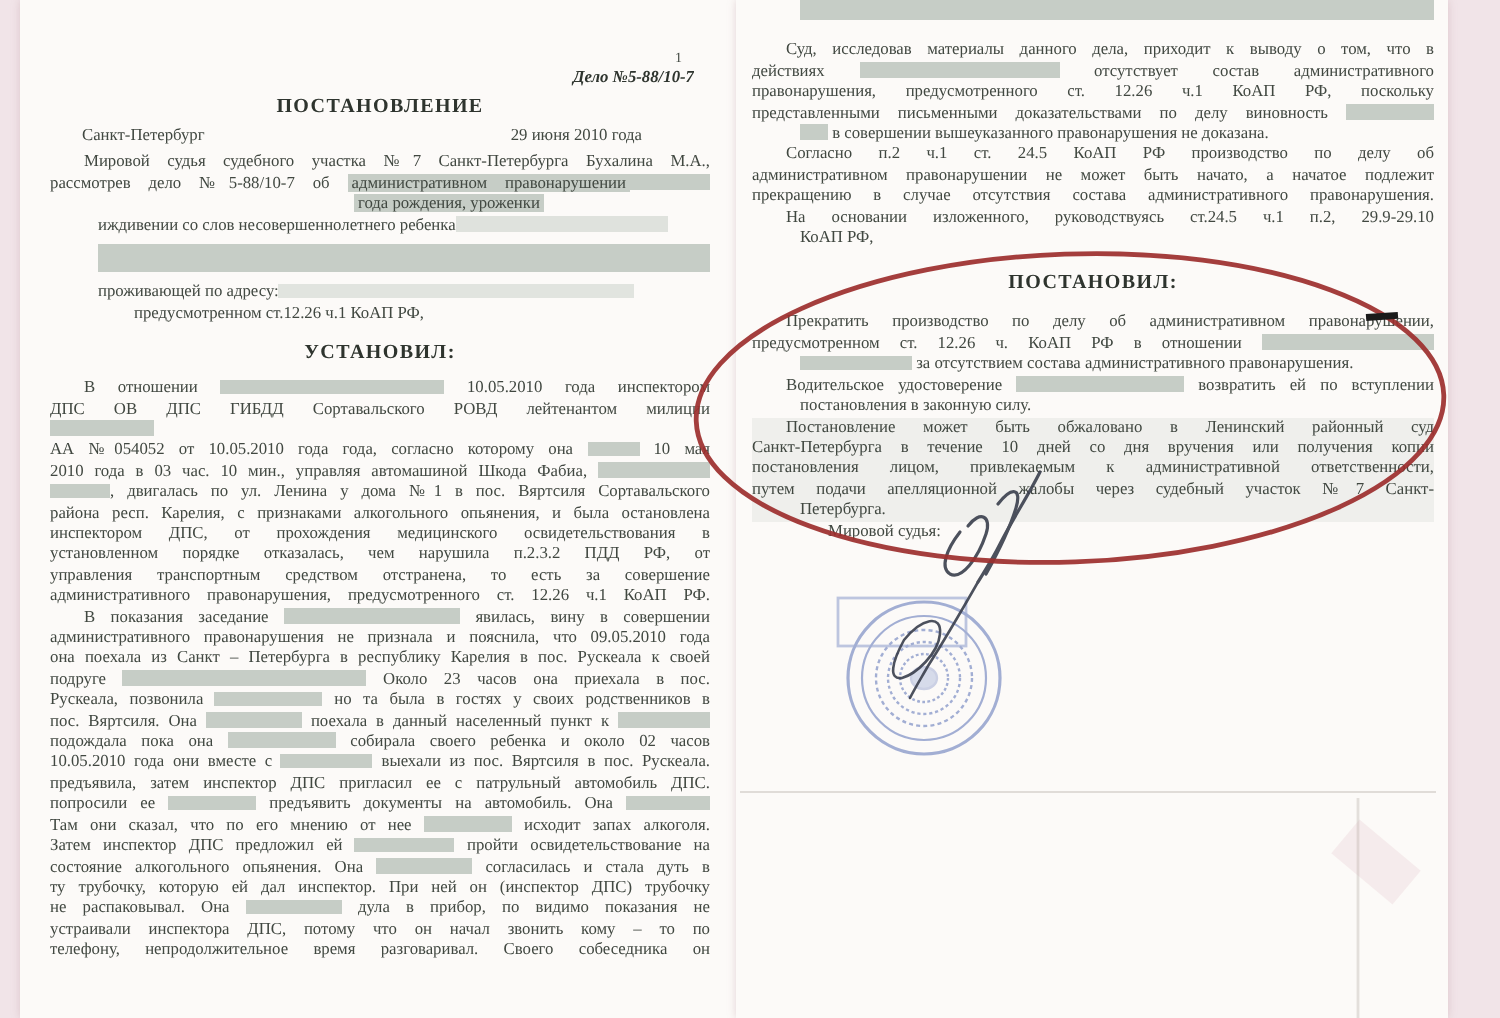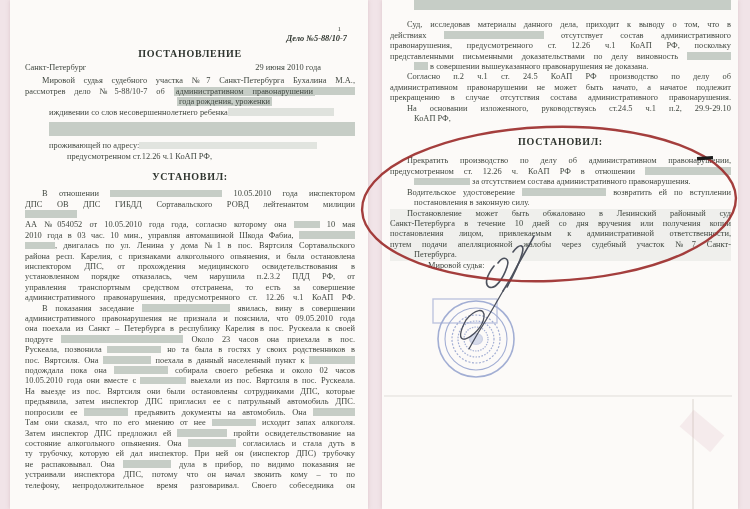--- a/index.html
+++ b/index.html
@@ -2,21 +2,21 @@
 <html style="--canvas-bg: #f1e4e8; --page-bg: #fcfaf8; --ink: #414841; --ink-bold: #2e342e; --red-box: #c6cdc6;"><head>
 <meta charset="utf-8">
 <style>
   html,body{margin:0;padding:0;}
   body{width:750px;height:509px;overflow:hidden;
        font-family:"Liberation Serif","DejaVu Serif",serif;}
   .canvas{position:relative;width:750px;height:509px;background:var(--canvas-bg,#f1e4e8);}
   .page{position:absolute;top:0;height:509px;background:var(--page-bg,#fcfaf8);
         box-shadow:0 0 4px rgba(180,140,150,.35);color:var(--ink,#414841);}
   .page-left{left:10px;width:358px;}
-  .page-right{left:382px;width:356px;}
+  .page-right{left:368px;width:356px;}
   .content{position:relative;font-size:8.4px;}
   .page-left .content{padding:24px 13px 0 15px;}
   .page-right .content{padding:0 7px 0 8px;}
   .line{position:relative;line-height:10.4px;min-height:10.4px;max-height:10.5px;
         overflow:hidden;white-space:normal;}
   .line.j{text-align:justify;text-align-last:justify;}
   .line.l{text-align:left;padding-left:24px;}
   .line.c{text-align:center;}
   .line.r{text-align:right;}
   .line.s{display:flex;justify-content:space-between;}
@@ -35,21 +35,21 @@
 </head>
 <body>
 
 <div class="canvas">
 
   <div class="page page-left">
     <div class="content">
         <div class="line r" style="margin-right: 14px; font-size: 7px;"><span class="t">1</span></div>
         <div class="line r b i" style="margin-right: 8px;"><span class="t">Дело №5-88/10-7</span></div>
         <div class="line c b hd" style="margin-top: 3px;"><span class="t">ПОСТАНОВЛЕНИЕ</span></div>
-        <div class="line s" style="margin-top: 3px; margin-right: 34px;">
+        <div class="line s" style="margin-top: 3px; margin-right: 34px; margin-left: 16px;">
           <span class="t">Санкт-Петербург</span>
           <span class="t">29 июня 2010 года</span>
         </div>
         <div class="line j ind" style="margin-top: 3px;"><span class="t">Мировой судья судебного участка №7 Санкт-Петербурга Бухалина М.А.,</span></div>
         <div class="line j"><span class="t">рассмотрев дело №5-88/10-7 об </span><span class="hl">административном правонарушении</span><span class="redact" style="width: 40px;"></span></div>
         <div class="line l"><span class="gap" style="width: 128px;"></span><span class="hl">года рождения, уроженки</span><span class="redact" style="width: 88px;"></span></div>
         <div class="line l"><span class="t">иждивении со слов несовершеннолетнего ребенка</span><span class="redact" style="width: 106px; opacity: 0.55;"></span></div>
         <div class="line l tall" style="margin-top: 4px;"><span class="redact" style="width: 330px; height: 14px;"></span></div>
         <div class="line l" style="margin-top: 3px;"><span class="t">проживающей по адресу:</span><span class="redact" style="width: 178px; opacity: 0.5;"></span></div>
         <div class="line l"><span class="gap" style="width: 18px;"></span><span class="t">предусмотренном ст.12.26 ч.1 КоАП РФ,</span></div>
@@ -66,21 +66,20 @@
         <div class="line j"><span class="t">управления транспортным средством отстранена, то есть за совершение</span></div>
         <div class="line j"><span class="t">административного правонарушения, предусмотренного ст. 12.26 ч.1 КоАП РФ.</span></div>
         <div class="line j ind"><span class="t">В показания заседание </span><span class="redact" style="width: 88px;"></span><span class="t"> явилась, вину в совершении</span></div>
         <div class="line j"><span class="t">административного правонарушения не признала и пояснила, что 09.05.2010 года</span></div>
         <div class="line j"><span class="t">она поехала из Санкт – Петербурга в республику Карелия в пос. Рускеала к своей</span></div>
         <div class="line j"><span class="t">подруге </span><span class="redact" style="width: 122px;"></span><span class="t"> Около 23 часов она приехала в пос.</span></div>
         <div class="line j"><span class="t">Рускеала, позвонила </span><span class="redact" style="width: 54px;"></span><span class="t"> но та была в гостях у своих родственников в</span></div>
         <div class="line j"><span class="t">пос. Вяртсиля. Она </span><span class="redact" style="width: 48px;"></span><span class="t"> поехала в данный населенный пункт к </span><span class="redact" style="width: 46px;"></span></div>
         <div class="line j"><span class="t">подождала пока она </span><span class="redact" style="width: 54px;"></span><span class="t"> собирала своего ребенка и около 02 часов</span></div>
         <div class="line j"><span class="t">10.05.2010 года они вместе с </span><span class="redact" style="width: 46px;"></span><span class="t"> выехали из пос. Вяртсиля в пос. Рускеала.</span></div>
-        <div class="line j"><span class="t">На выезде из пос. Вяртсиля они были остановлены сотрудниками ДПС, которые</span></div>
         <div class="line j"><span class="t">предъявила, затем инспектор ДПС пригласил ее с патрульный автомобиль ДПС.</span></div>
         <div class="line j"><span class="t">попросили ее </span><span class="redact" style="width: 44px;"></span><span class="t"> предъявить документы на автомобиль. Она </span><span class="redact" style="width: 42px;"></span></div>
         <div class="line j"><span class="t">Там они сказал, что по его мнению от нее </span><span class="redact" style="width: 44px;"></span><span class="t"> исходит запах алкоголя.</span></div>
         <div class="line j"><span class="t">Затем инспектор ДПС предложил ей </span><span class="redact" style="width: 50px;"></span><span class="t"> пройти освидетельствование на</span></div>
         <div class="line j"><span class="t">состояние алкогольного опьянения. Она </span><span class="redact" style="width: 48px;"></span><span class="t"> согласилась и стала дуть в</span></div>
         <div class="line j"><span class="t">ту трубочку, которую ей дал инспектор. При ней он (инспектор ДПС) трубочку</span></div>
         <div class="line j"><span class="t">не распаковывал. Она </span><span class="redact" style="width: 48px;"></span><span class="t"> дула в прибор, по видимо показания не</span></div>
         <div class="line j"><span class="t">устраивали инспектора ДПС, потому что он начал звонить кому – то по</span></div>
         <div class="line j"><span class="t">телефону, непродолжительное время разговаривал. Своего собеседника он</span></div>
       </div>

